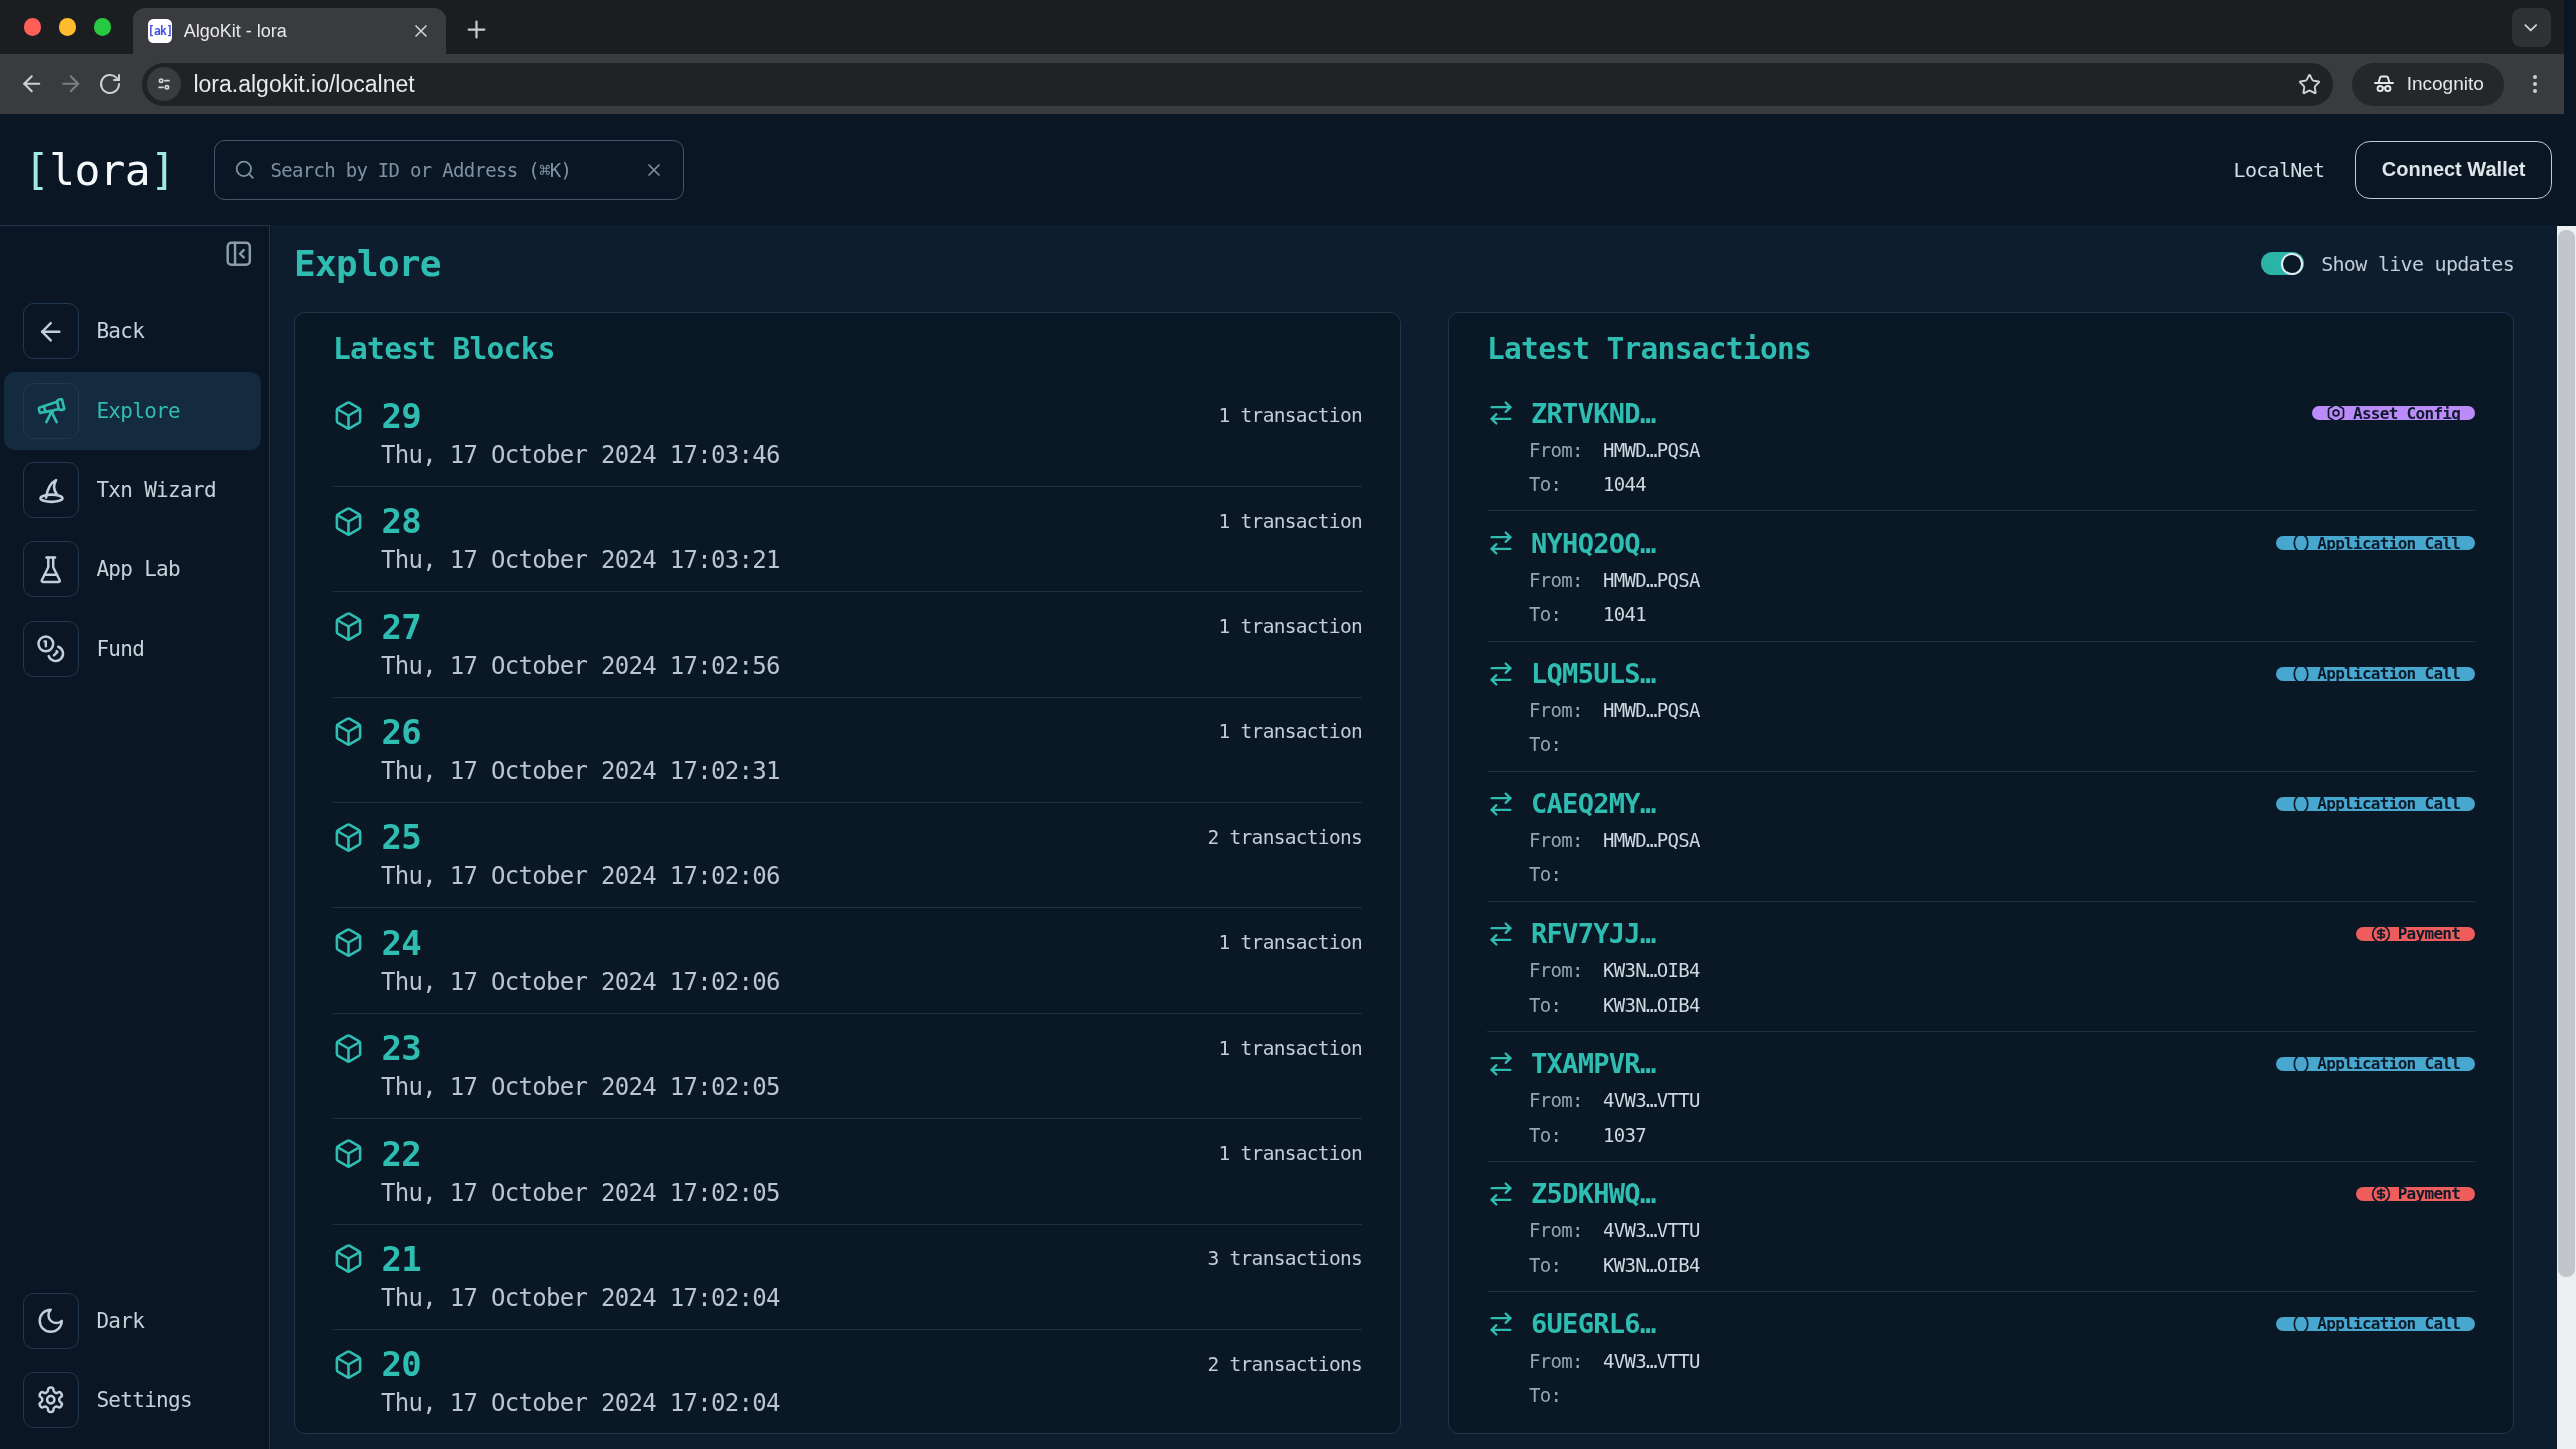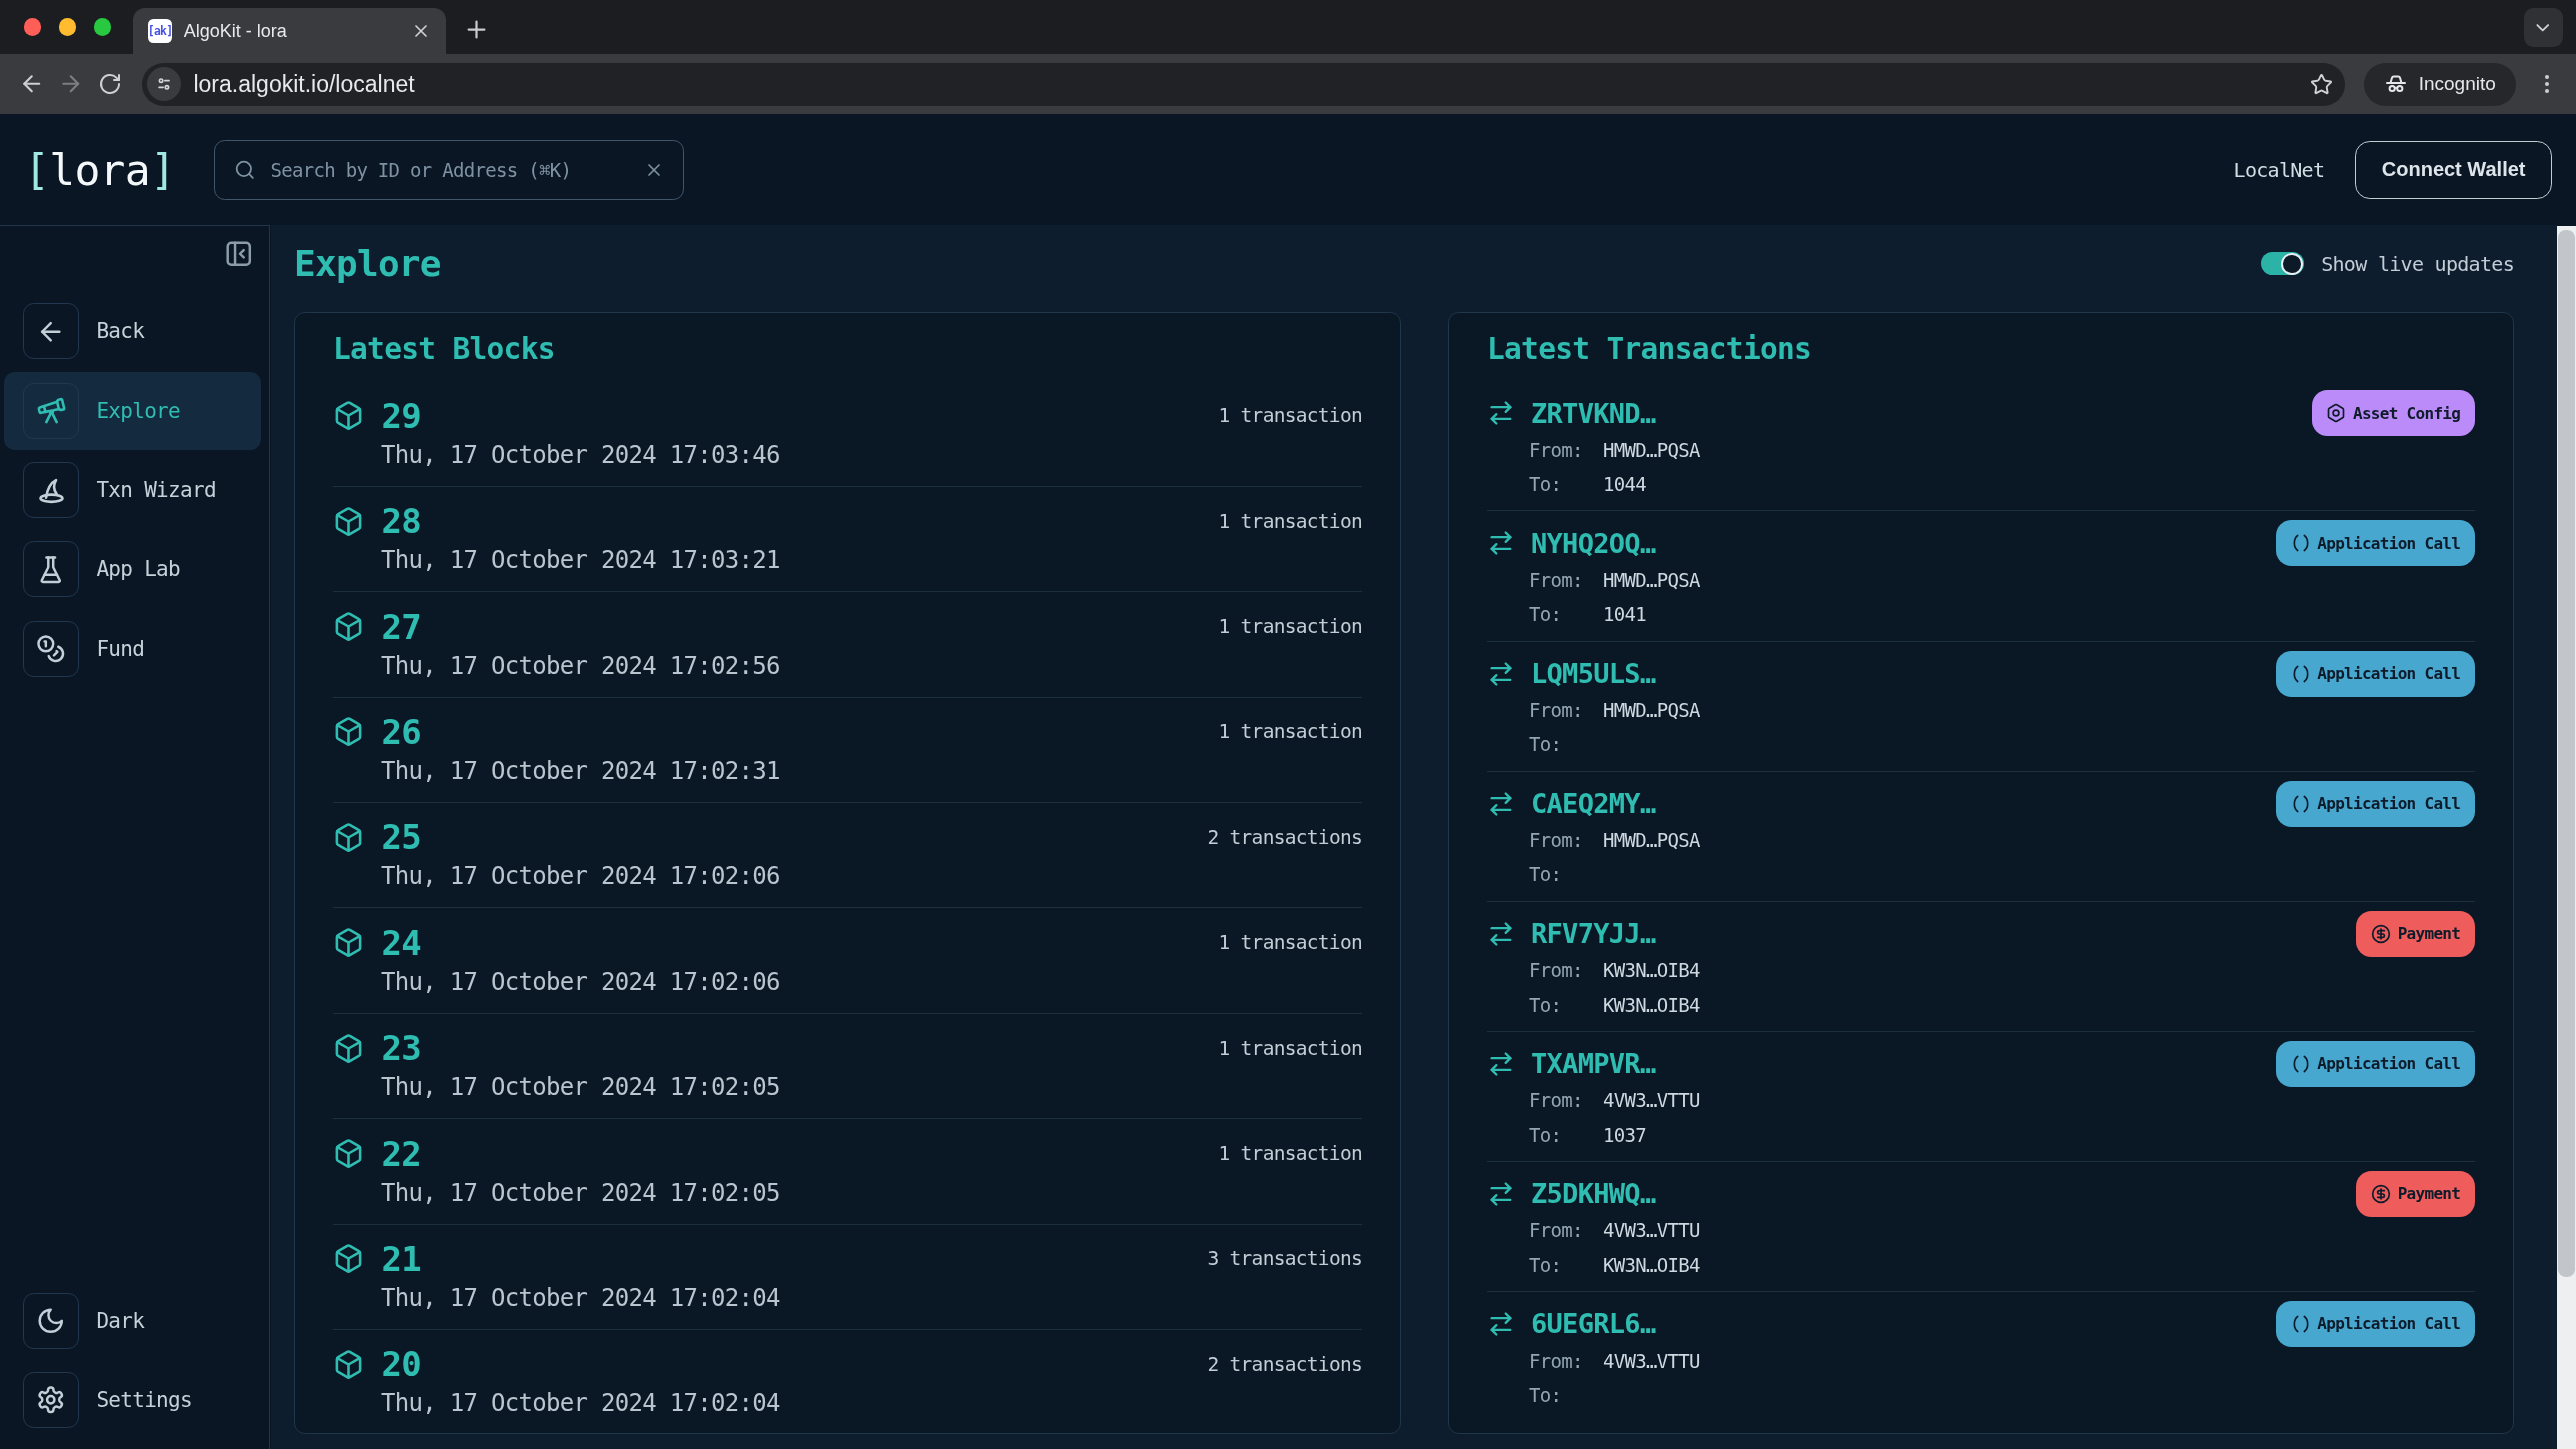--- a/index.html
+++ b/index.html
@@ -7,21 +7,21 @@
   body {
     position:relative; overflow:hidden;
     background:var(--bg, #0a1624);
     font-family:"DejaVu Sans Mono", monospace;
     letter-spacing:-0.7px;
   }
   svg { display:block; }
   .ic { stroke:currentColor; fill:none; stroke-width:2; stroke-linecap:round; stroke-linejoin:round; }
 
   
-  .chrome { position:absolute; top:0; left:0; right:0; height:114px; font-family:"Liberation Sans", sans-serif; letter-spacing:0; }
+  .chrome { position:absolute; top:0; left:0; right:12px; height:114px; font-family:"Liberation Sans", sans-serif; letter-spacing:0; }
   .tabstrip { height:54px; background:#1c1d20; position:relative; display:flex; align-items:center; }
   .traffic { display:flex; gap:17.4px; padding:0 0 0 24px; align-items:center; }
   .light { width:17.4px; height:17.4px; border-radius:50%; }
   .light.red{ background:#ff5f57; } .light.yellow{ background:#febc2e; } .light.green{ background:#28c840; }
   .tab { position:absolute; left:133px; top:8px; width:313px; height:46px; background:#3a3b3e;
          border-radius:12px 12px 0 0; display:flex; align-items:center; gap:12px; padding:0 14.8px; }
   .favicon { width:24px; height:24px; background:#ffffff; border-radius:5.4px; display:grid; place-items:center;
              color:#4450e6; font-family:"DejaVu Sans Mono",monospace; font-weight:bold; font-size:11.4px; letter-spacing:-0.7px; flex:none;}
   .tab-title { flex:1; color:#e9eaec; font-size:18px; white-space:nowrap; overflow:hidden; }
   .tab-close { color:#cfd1d4; width:20px; height:20px; flex:none; }
@@ -87,21 +87,21 @@
   .bicon { color:var(--accent,#2fbdb2); flex:none; }
   .block-num { font-size:34px; font-weight:bold; color:var(--accent,#2fbdb2); }
   .block-count { margin-left:auto; font-size:19.5px; color:#c2cdd6; }
   .block-date { margin:10px 0 0 48px; font-size:24px; line-height:24px; color:#b9c6d0; }
 
   .txn-row { padding:16px 0 12.7px; border-bottom:1.3px solid var(--divider,#1c3040); }
   .txn-row:last-child { border-bottom:none; }
   .txn-top { display:flex; align-items:center; gap:16px; height:32px; }
   .ticon { color:var(--accent,#2fbdb2); flex:none; }
   .txn-id { font-size:27px; font-weight:bold; color:var(--accent,#2fbdb2); white-space:nowrap; }
-  .badge { margin-left:auto; height:46px; border-radius:15.4px; display:flex; align-items:center; gap:6.7px;
+  .badge { margin-left:auto; height:14px; border-radius:15.4px; display:flex; align-items:center; gap:6.7px;
            padding:0 14.8px; font-size:16px; font-weight:600; color:var(--badge-text,#0d1b2a); white-space:nowrap; }
   .badge svg { flex:none; }
   .badge-purple { background:var(--badge-purple,#bb8bf9); }
   .badge-blue { background:var(--badge-blue,#47a7cf); }
   .badge-red { background:var(--badge-red,#ee5c5c); }
   .txn-line { display:flex; margin:8.7px 0 0 42px; font-size:19px; line-height:25.5px; }
   .txn-line .lbl { width:74px; color:#93a5b1; flex:none; }
   .txn-line .val { color:#cdd8e0; }
 
   

